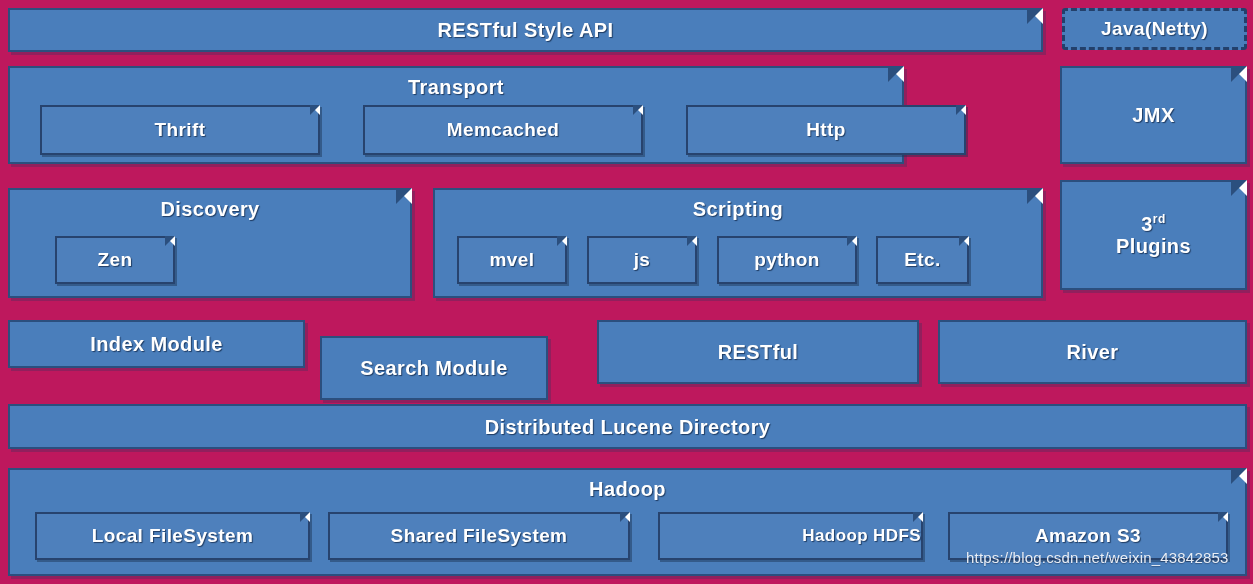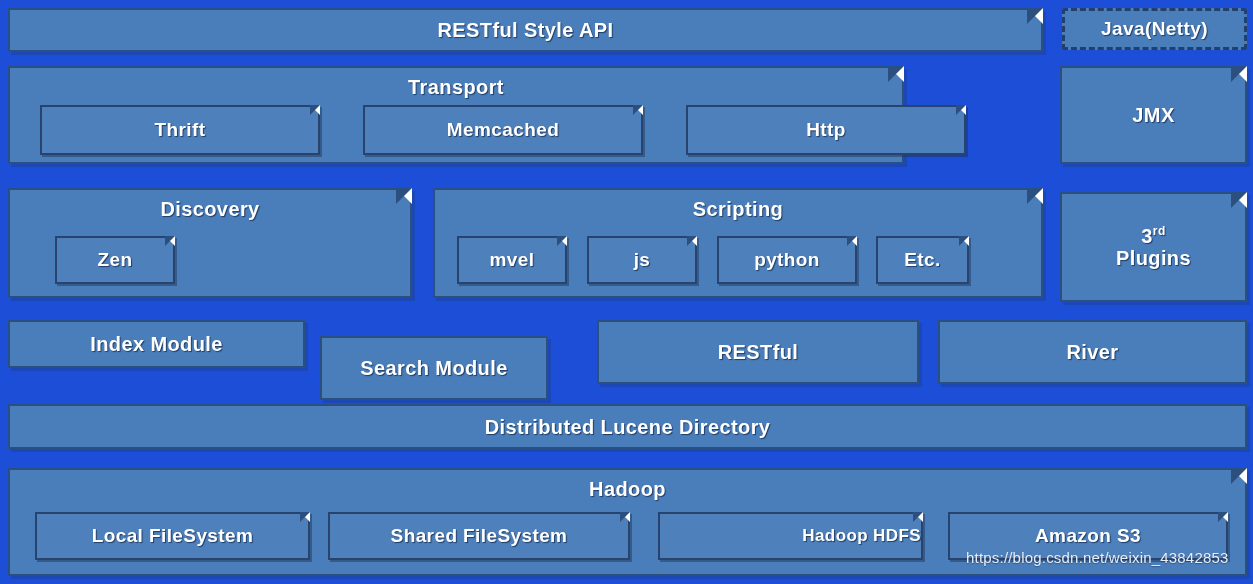--- a/index.html
+++ b/index.html
@@ -11,21 +11,21 @@
     width: 1253px;
     height: 584px;
     font-family: "Liberation Sans", sans-serif;
     overflow: hidden;
   }
 
   #stage {
     position: relative;
     width: 1253px;
     height: 584px;
-    background: #1d4ed8;
+    background: #be185d;
   }
 
   
   .blk {
     position: absolute;
     box-sizing: border-box;
     background: #4a7ebb;
     border: 2px solid #2b4f7e;
     box-shadow: 3px 3px 0 rgba(30,55,92,0.28);
   }
@@ -167,21 +167,21 @@
 
     <div class="sub fold fold-sm" style="left:282px; top:46px; width:140px; height:48px;">
       <div class="label center" style="font-size:19px;">python</div>
     </div>
 
     <div class="sub fold fold-sm" style="left:441px; top:46px; width:93px; height:48px;">
       <div class="label center" style="font-size:19px;">Etc.</div>
     </div>
   </div>
 
-  <div class="blk fold" style="left:1060px; top:192px; width:187px; height:110px;">
+  <div class="blk fold" style="left:1060px; top:180px; width:187px; height:110px;">
     <div class="label center" style="font-size:20px;">
       <span>3</span><sup>rd</sup><br>
       <span>Plugins</span>
     </div>
   </div>
 
   <div class="blk" style="left:8px; top:320px; width:297px; height:48px;">
     <div class="label center" style="font-size:20px;">Index Module</div>
   </div>
 

